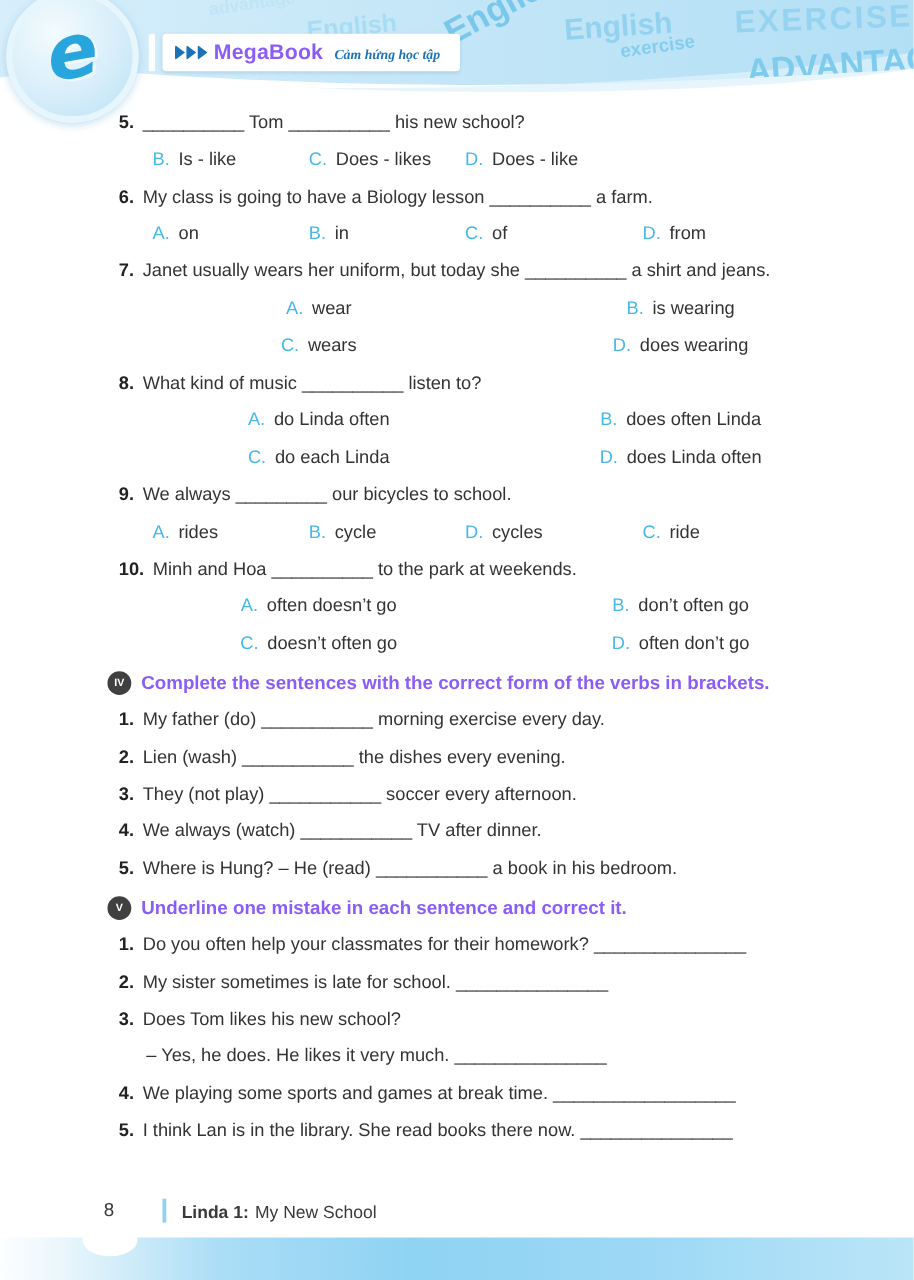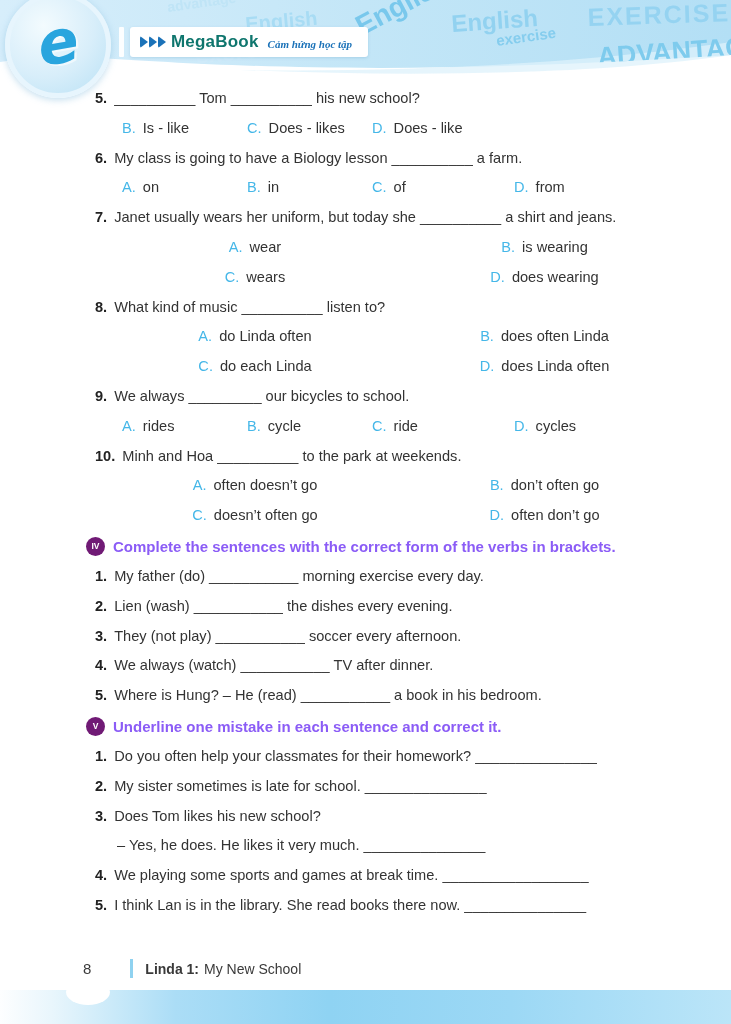--- a/index.html
+++ b/index.html
@@ -32,36 +32,36 @@
   .brand-wrap { position:absolute; left:119px; top:27px; display:flex; align-items:center; }
   .white-bar { width:5px; height:30px; background:#ffffff; opacity:.92; margin-right:6px; border-radius:1px; }
   .brand-strip {
     background:#ffffff; border-radius:3px; padding:5px 16px 5px 10px;
     display:flex; align-items:center;
     box-shadow:0 1px 3px rgba(100,160,200,0.3);
   }
   .chevrons { display:flex; align-items:center; margin-right:4px; }
   .chev { width:0; height:0; border-top:6px solid transparent; border-bottom:6px solid transparent;
           border-left:8px solid #1b72b8; margin-right:1px; border-radius:2px; }
-  .brand-name { font-size:17px; font-weight:bold; color:#0f766e; letter-spacing:.2px; }
+  .brand-name { font-size:17px; font-weight:bold; color:#8b5cf6; letter-spacing:.2px; }
   .brand-tagline { font-size:11px; font-style:italic; font-weight:bold; color:#1b72b8; margin-left:9px; padding-top:3px;font-family:Liberation Serif, serif; }
 
   
   .content { position:absolute; top:84px; left:95px; right:30px; font-size:14.6px; }
   .row { height:29.8px; line-height:29.8px; white-space:nowrap; }
   .qnum { font-weight:bold; color:#222; margin-right:7px; }
   .opts { display:grid; padding-left:27px; }
   .cols4 { grid-template-columns:125px 125px 142px 1fr; }
   .cols2 { grid-template-columns:266px 1fr;text-align:center; }
   .letter { color:#45b7e8; margin-right:7px; }
 
   .sec-row { display:flex; align-items:center; margin-left:-9px; height:31px; line-height:31px; }
   .badge {
     width:19px; height:19px; min-width:19px; border-radius:50%;
-    background:#701a75; color:#ffffff; font-weight:bold; font-size:8.5px;
+    background:#404040; color:#ffffff; font-weight:bold; font-size:8.5px;
     display:inline-flex; align-items:center; justify-content:center;
     margin-right:8px;
   }
   .sec-title { color:#8b5cf6; font-weight:bold; font-size:15px; }
   .cont-line { padding-left:22px; }
 
   
   .footer { position:absolute; left:83px; bottom:46px; display:flex; align-items:center; font-size:14px; color:#3a3a3a; }
   .page-num { font-size:15px; }
   .footer-bar { width:3px; height:19px; background:#8fd2f0; margin-left:39px; margin-right:12px; }
@@ -163,22 +163,22 @@
       <span><span class="letter">C.</span><span>do each Linda</span></span>
       <span><span class="letter">D.</span><span>does Linda often</span></span>
     </div>
   </div>
 
   <div>
     <div class="row"><span class="qnum">9.</span><span>We always _________ our bicycles to school.</span></div>
     <div class="row opts cols4">
       <span><span class="letter">A.</span><span>rides</span></span>
       <span><span class="letter">B.</span><span>cycle</span></span>
+      <span><span class="letter">D.</span><span>cycles</span></span>
       <span><span class="letter">C.</span><span>ride</span></span>
-      <span><span class="letter">D.</span><span>cycles</span></span>
     </div>
   </div>
 
   <div>
     <div class="row"><span class="qnum">10.</span><span>Minh and Hoa __________ to the park at weekends.</span></div>
     <div class="row opts cols2">
       <span><span class="letter">A.</span><span>often doesn’t go</span></span>
       <span><span class="letter">B.</span><span>don’t often go</span></span>
     </div>
     <div class="row opts cols2">

